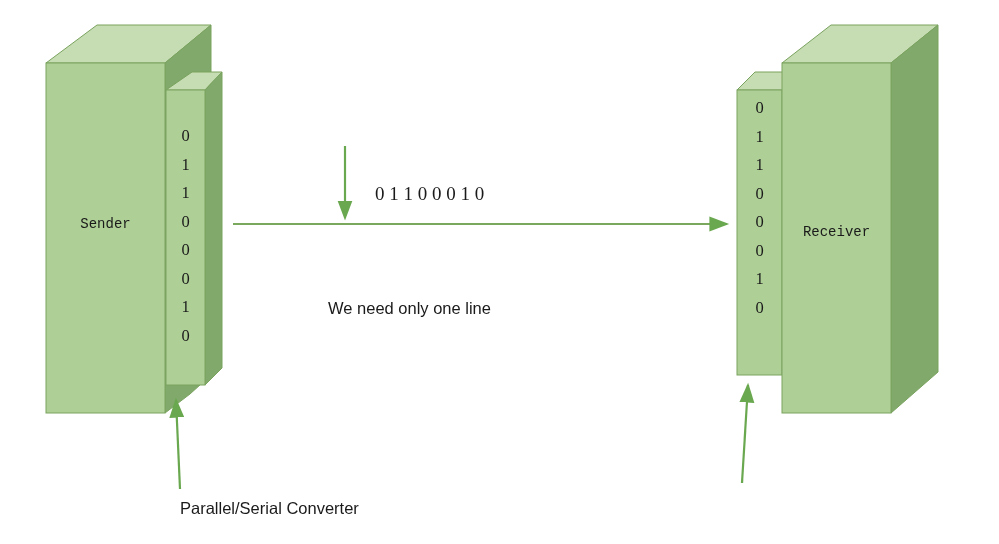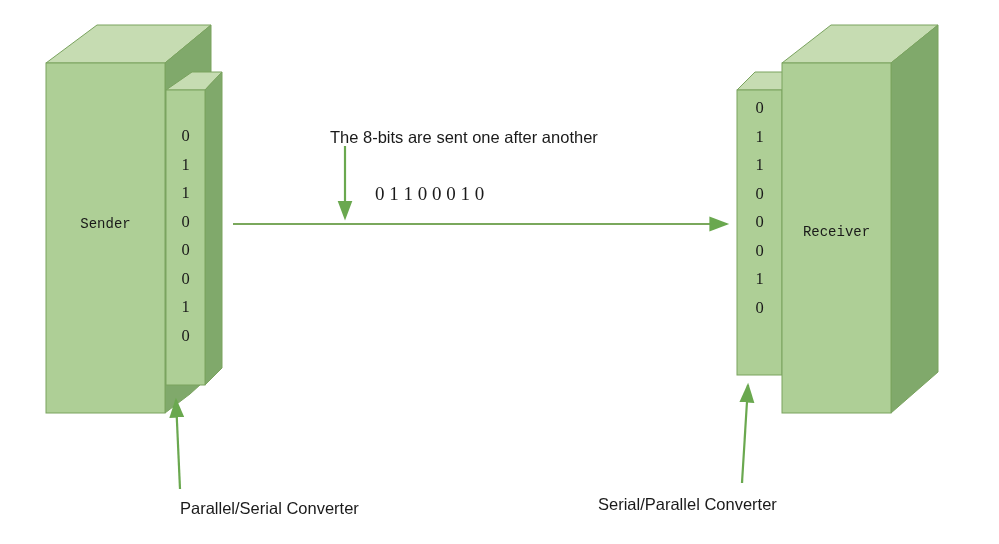--- a/index.html
+++ b/index.html
@@ -109,22 +109,21 @@
     <span style="margin-bottom:12px;">0</span>
     <span style="margin-bottom:12px;">1</span>
     <span style="margin-bottom:12px;">1</span>
     <span style="margin-bottom:12px;">0</span>
     <span style="margin-bottom:12px;">0</span>
     <span style="margin-bottom:12px;">0</span>
     <span style="margin-bottom:12px;">1</span>
     <span>0</span>
   </div>
 
-  <div class="lbl caption" style="left:330px; top:128px;">The 8-bits are sent one after another</div>
 
   <div class="lbl bitstream" style="left:375px; top:183px;">0  1   1   0   0   0   1   0</div>
 
+  <div class="lbl caption" style="left:328px; top:299px;">We need only one line</div>
 
   <div class="lbl caption" style="left:180px; top:499px;">Parallel/Serial Converter</div>
 
-  <div class="lbl caption" style="left:598px; top:495px;">Serial/Parallel Converter</div>
 
 </div>
 
 </body></html>

